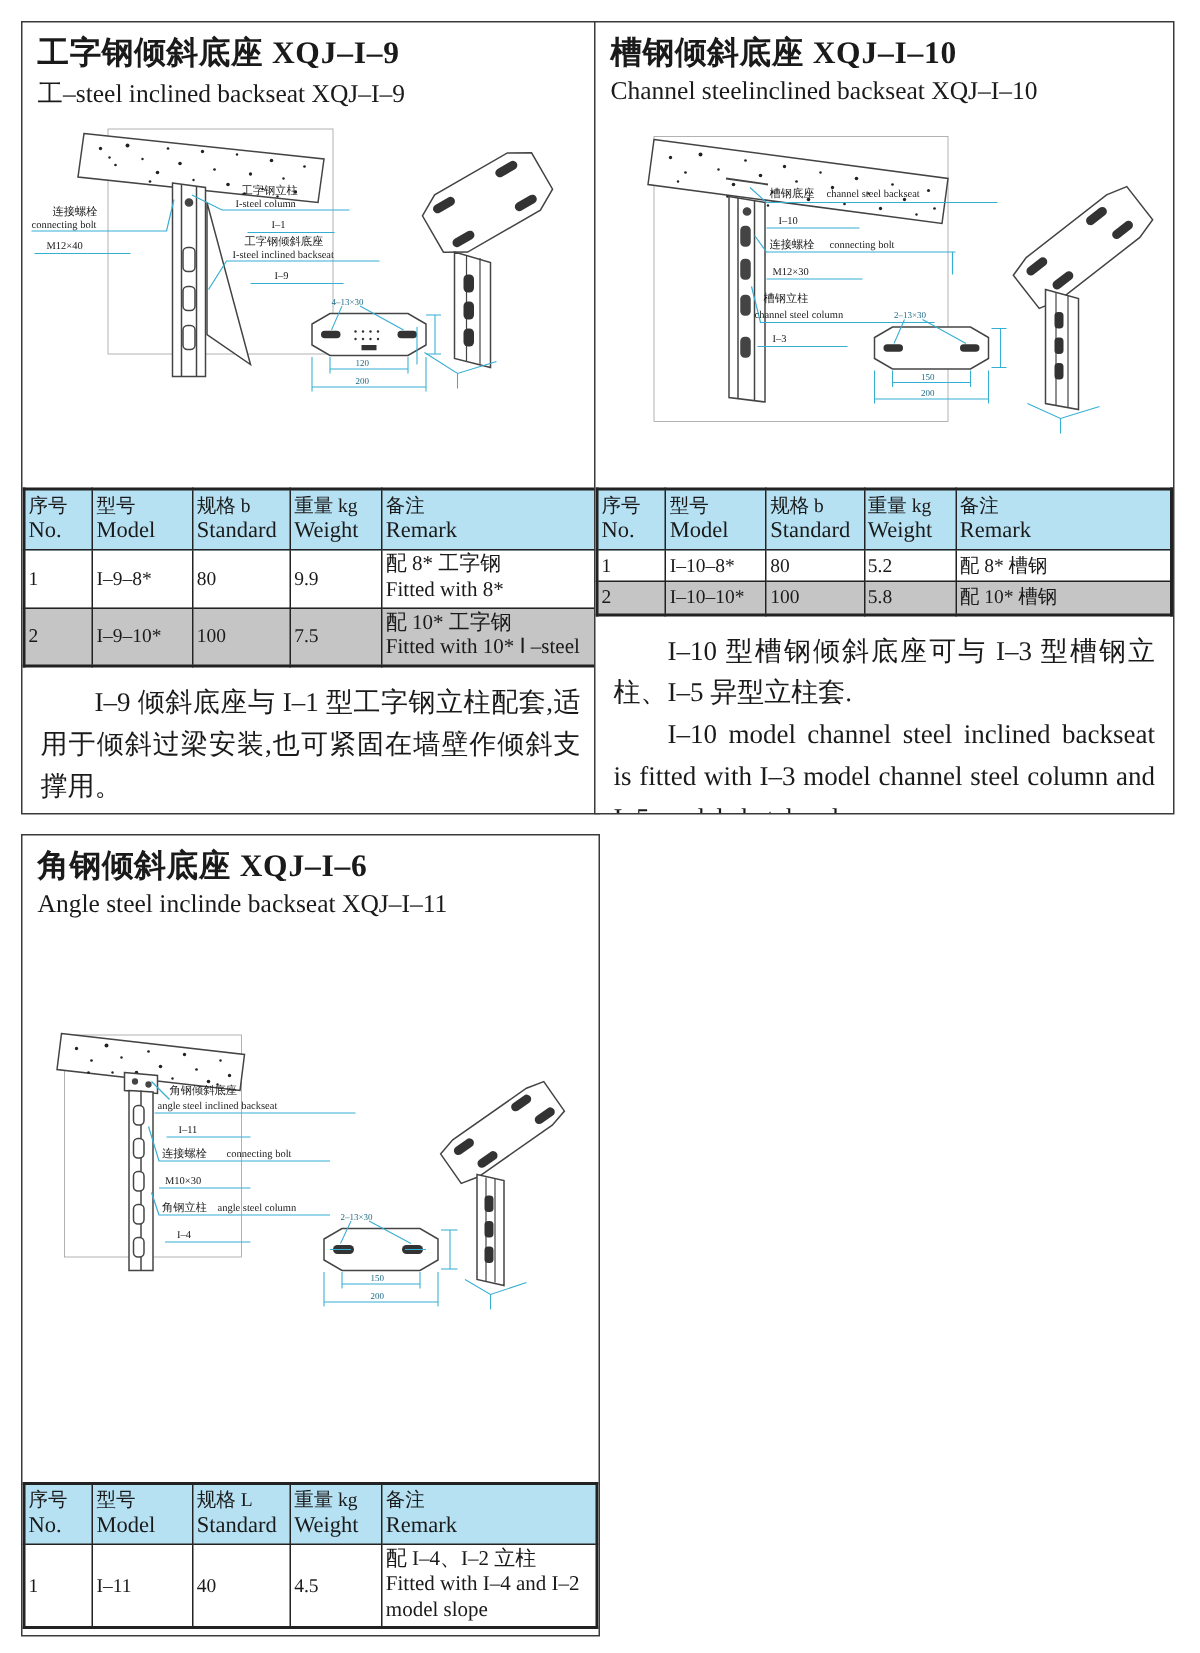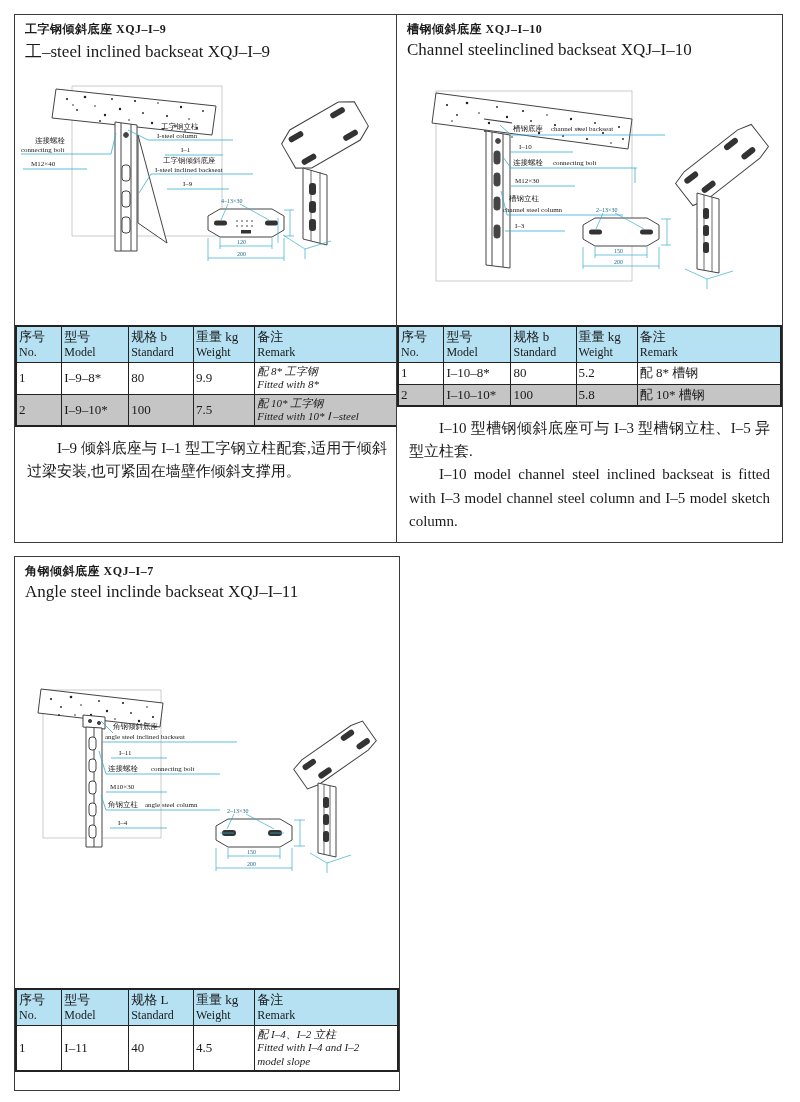--- a/index.html
+++ b/index.html
@@ -5,37 +5,37 @@
   html,body{margin:0;padding:0;}
   body{
     width:800px;height:1102px;background:#ffffff;position:relative;
     font-family:"Liberation Serif", serif;color:#1a1a1a;
   }
   .panel{position:absolute;background:#fff;border:1px solid #3a3a3a;overflow:hidden;}
   #panel-1{left:14px;top:14px;width:384px;height:527px;}
   #panel-2{left:396px;top:14px;width:385px;height:527px;}
   #panel-3{left:14px;top:556px;width:384px;height:533px;}
   .titles{height:52px;padding:6px 10px 0 10px;}
-  .title-zh{font-size:12px;font-weight:bold;letter-spacing:.5px;}
+  .title-zh{font-size:21px;font-weight:bold;letter-spacing:.5px;}
   .title-en{font-size:17px;margin-top:2px;}
   svg.drawing{display:block;}
   svg text{font-family:"Liberation Serif", serif;fill:#1a1a1a;font-size:7.5px;}
   svg text.t-en{font-size:7px;}
   svg text.t-mod{font-size:7px;}
   svg text.t-dim{font-size:6px;fill:#1f6a85;}
   table.spec{width:100%;border-collapse:collapse;border:2px solid #222;table-layout:fixed;}
   table.spec th,table.spec td{
     border:1px solid #222;text-align:left;vertical-align:middle;
     padding:2px 2px;font-size:13px;line-height:1.25;
   }
   table.spec th{background:#b5e1f3;font-weight:normal;}
-  table.spec th .hen{font-size:12px;}
+  table.spec th .hen{font-size:15px;}
   tr.row-alt td{background:#c5c5c5;}
-  .remark-line{font-size:11px;line-height:1.2;font-style:italic;}
-  .notes{padding:10px 12px 0 12px;font-size:15px;text-align:justify;}
+  .remark-line{font-size:14px;line-height:1.2;}
+  .notes{padding:10px 12px 0 12px;font-size:18px;text-align:justify;}
   .notes p{margin:0;text-indent:2em;line-height:1.55;}
   .col-no{width:12%;} .col-model{width:17.5%;} .col-std{width:17%;}
   .col-wt{width:16%;} .col-rm{width:37.5%;}
 </style>
 </head>
 <body>
 
 <section class="panel" id="panel-1">
   <div class="titles">
     <div class="title-zh">工字钢倾斜底座 XQJ–I–9</div>
@@ -378,21 +378,21 @@
   </table>
 
   <div class="notes">
     <p>I–10 型槽钢倾斜底座可与 I–3 型槽钢立柱、I–5 异型立柱套.</p>
     <p>I–10 model channel steel inclined backseat is fitted with I–3 model channel steel column and I–5 model sketch column.</p>
   </div>
 </section>
 
 <section class="panel" id="panel-3">
   <div class="titles">
-    <div class="title-zh">角钢倾斜底座 XQJ–I–7</div>
+    <div class="title-zh">角钢倾斜底座 XQJ–I–6</div>
     <div class="title-en">Angle steel inclinde backseat XQJ–I–11</div>
   </div>
 
   <svg class="drawing" viewBox="0 0 384 373" width="384" height="373">
     <rect x="28" y="75" width="118" height="148" fill="none" stroke="#999" stroke-width="0.5"></rect>
     <g>
       <polygon points="26,74 148,88 145,112 23,98" fill="#fff" stroke="#444" stroke-width="1"></polygon>
       <g fill="#222">
         <circle cx="36" cy="84" r="1.1"></circle>
           <circle cx="46" cy="92" r="0.9"></circle>

